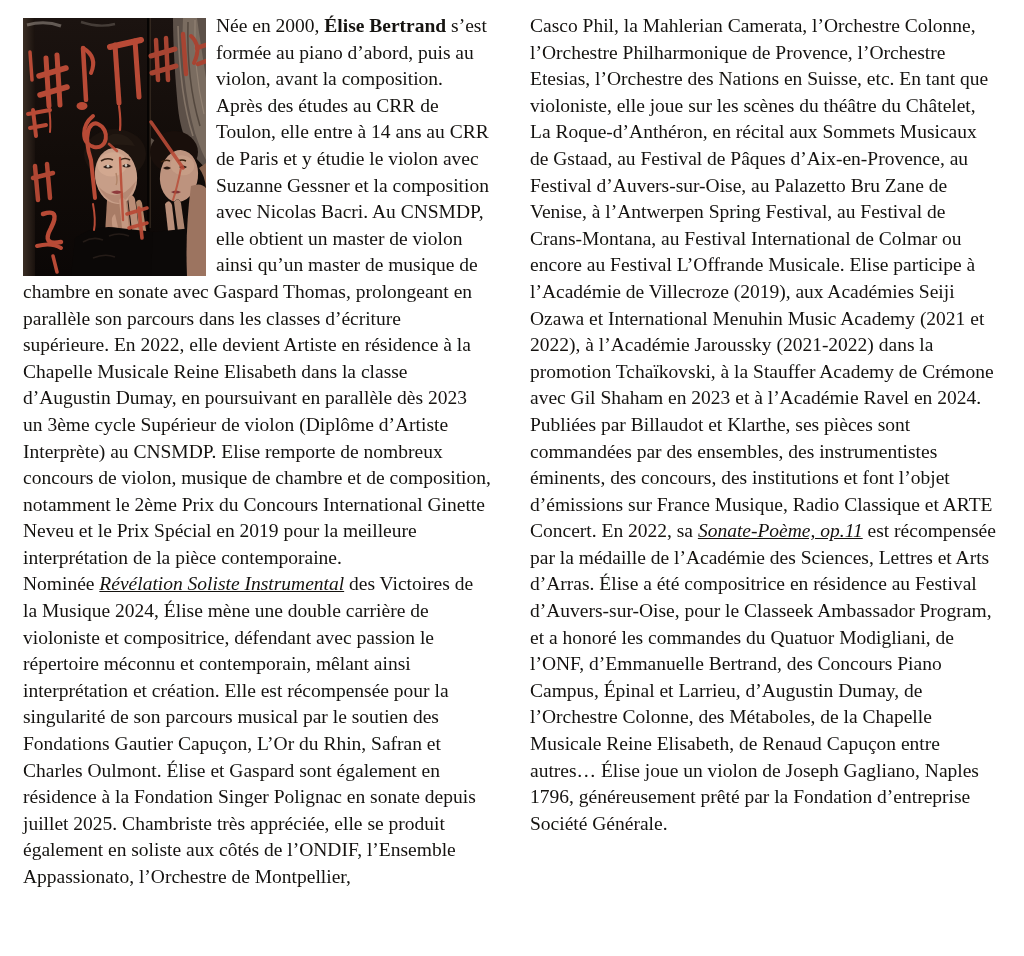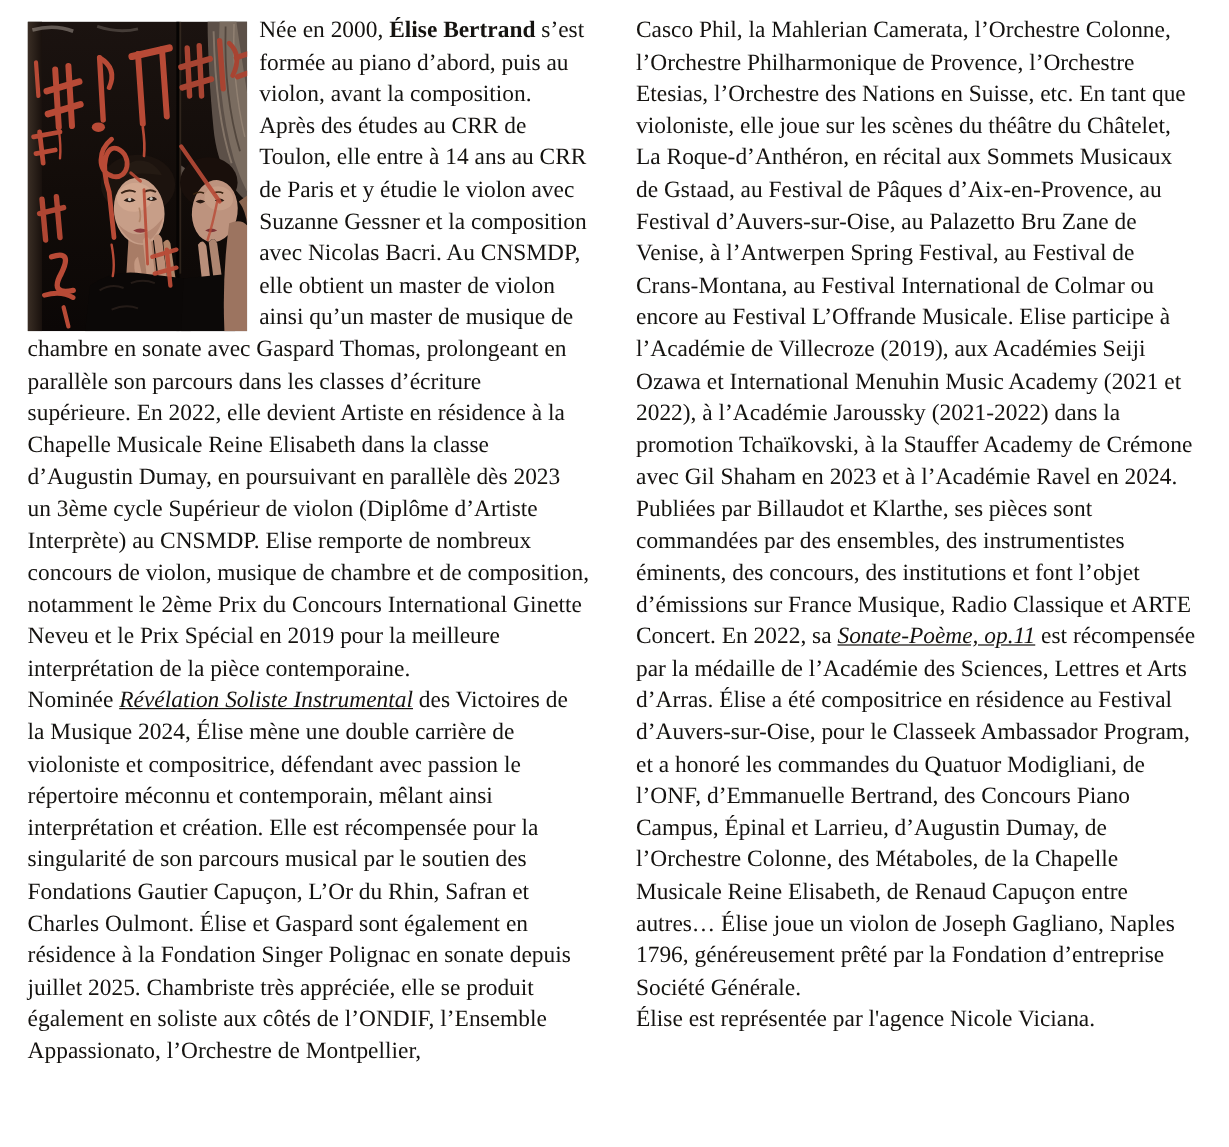--- a/index.html
+++ b/index.html
@@ -171,18 +171,17 @@
       <div>
           <p><span>Née en 2000, </span><span class="b">Élise Bertrand</span><span> s’est formée au piano d’abord, puis au violon, avant la composition. Après des études au CRR de Toulon, elle entre à 14 ans au CRR de Paris et y étudie le violon avec Suzanne Gessner et la composition avec Nicolas Bacri. Au CNSMDP, elle obtient un master de violon ainsi qu’un master de musique de chambre en sonate avec Gaspard Thomas, prolongeant en parallèle son parcours dans les classes d’écriture supérieure. En 2022, elle devient Artiste en résidence à la Chapelle Musicale Reine Elisabeth dans la classe d’Augustin Dumay, en poursuivant en parallèle dès 2023 un 3ème cycle Supérieur de violon (Diplôme d’Artiste Interprète) au CNSMDP. Elise remporte de nombreux concours de violon, musique de chambre et de composition, notamment le 2ème Prix du Concours International Ginette Neveu et le Prix Spécial en 2019 pour la meilleure interprétation de la pièce contemporaine.</span></p>
           <p><span>Nominée </span><span class="i">Révélation Soliste Instrumental</span><span> des Victoires de la Musique 2024, Élise mène une double carrière de violoniste et compositrice, défendant avec passion le répertoire méconnu et contemporain, mêlant ainsi interprétation et création. Elle est récompensée pour la singularité de son parcours musical par le soutien des Fondations Gautier Capuçon, L’Or du Rhin, Safran et Charles Oulmont. Élise et Gaspard sont également en résidence à la Fondation Singer Polignac en sonate depuis juillet 2025. Chambriste très appréciée, elle se produit également en soliste aux côtés de l’ONDIF, l’Ensemble Appassionato, l’Orchestre de Montpellier,</span></p>
         </div>
     </div>
 
     <div class="col">
       <div>
           <p><span>Casco Phil, la Mahlerian Camerata, l’Orchestre Colonne, l’Orchestre Philharmonique de Provence, l’Orchestre Etesias, l’Orchestre des Nations en Suisse, etc. En tant que violoniste, elle joue sur les scènes du théâtre du Châtelet, La Roque-d’Anthéron, en récital aux Sommets Musicaux de Gstaad, au Festival de Pâques d’Aix-en-Provence, au Festival d’Auvers-sur-Oise, au Palazetto Bru Zane de Venise, à l’Antwerpen Spring Festival, au Festival de Crans-Montana, au Festival International de Colmar ou encore au Festival L’Offrande Musicale. Elise participe à l’Académie de Villecroze (2019), aux Académies Seiji Ozawa et International Menuhin Music Academy (2021 et 2022), à l’Académie Jaroussky (2021-2022) dans la promotion Tchaïkovski, à la Stauffer Academy de Crémone avec Gil Shaham en 2023 et à l’Académie Ravel en 2024.</span></p>
           <p><span>Publiées par Billaudot et Klarthe, ses pièces sont commandées par des ensembles, des instrumentistes éminents, des concours, des institutions et font l’objet d’émissions sur France Musique, Radio Classique et ARTE Concert. En 2022, sa </span><span class="i">Sonate-Poème, op.11</span><span> est récompensée par la médaille de l’Académie des Sciences, Lettres et Arts d’Arras. Élise a été compositrice en résidence au Festival d’Auvers-sur-Oise, pour le Classeek Ambassador Program, et a honoré les commandes du Quatuor Modigliani, de l’ONF, d’Emmanuelle Bertrand, des Concours Piano Campus, Épinal et Larrieu, d’Augustin Dumay, de l’Orchestre Colonne, des Métaboles, de la Chapelle Musicale Reine Elisabeth, de Renaud Capuçon entre autres… Élise joue un violon de Joseph Gagliano, Naples 1796, généreusement prêté par la Fondation d’entreprise Société Générale.</span></p>
-          <p><span>Élise est représentée par l'agence Nicole Viciana.</span></p>
         </div>
     </div>
 
   </div>
 </div>
 
 </body></html>

